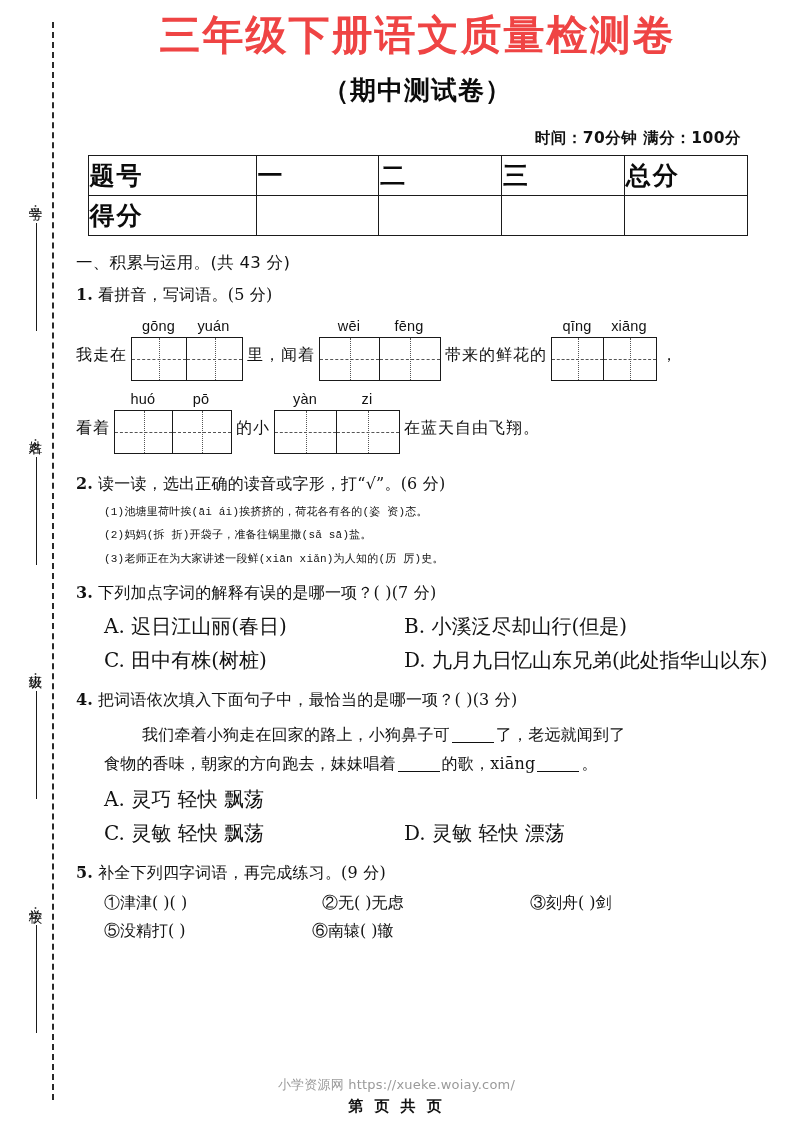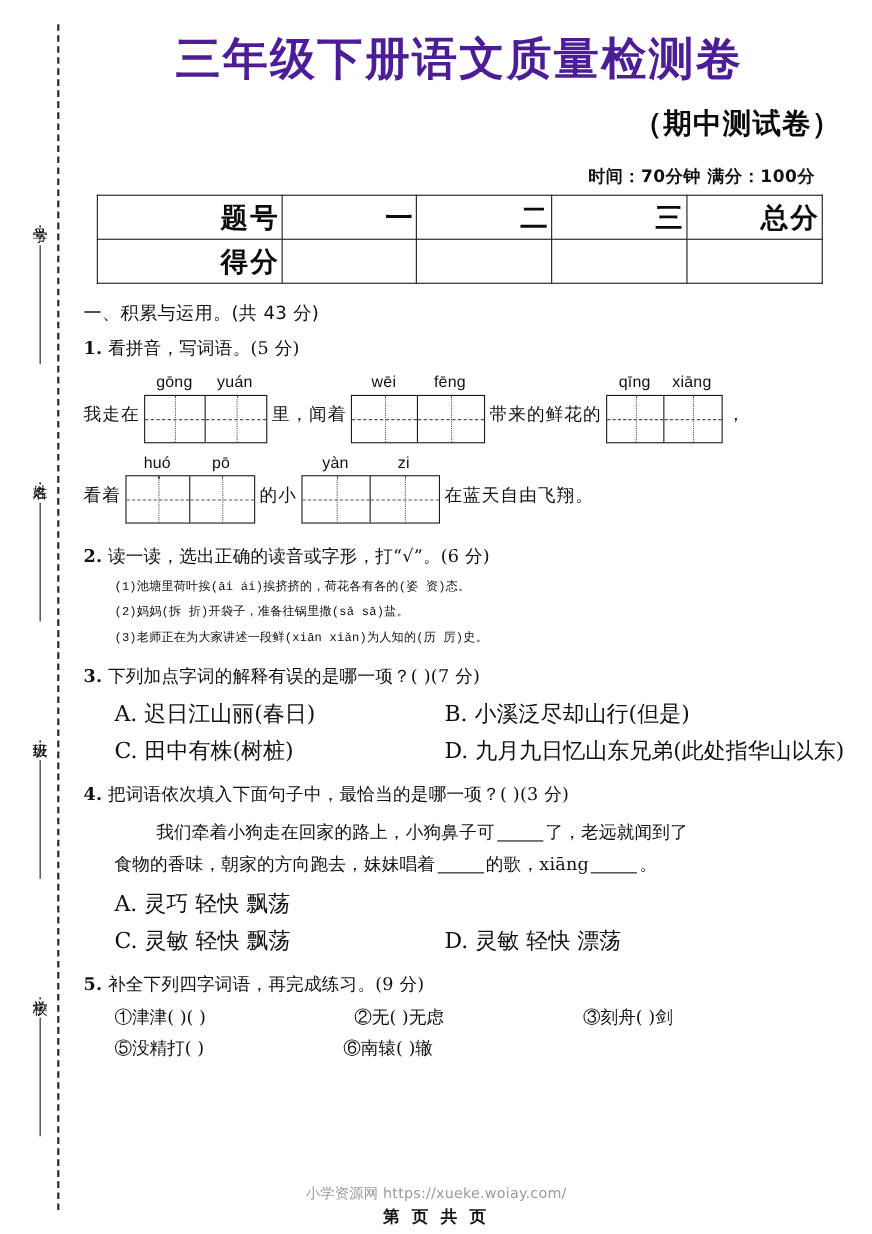--- a/index.html
+++ b/index.html
@@ -50,32 +50,32 @@
 
   
   #sheet {
     position: absolute;
     left: 70px; top: 0;
     width: 723px; height: 1122px;
     padding: 0 28px 0 0;
   }
 
   #title-main {
-    margin: 34px 0 0 0;
+    margin: 12px 0 0 0;
     text-align: center;
     font-size: 41px;
     font-weight: 700;
     letter-spacing: 2px;
     line-height: 1.15;
-    color: #4c1d95;
-    font-family: Liberation Mono, monospace;
+    color: #ef4444;
+    font-family: Liberation Serif, serif;
   }
   #title-sub {
     margin: 14px 0 0 0;
-    text-align: right;
+    text-align: center;
     font-size: 26px;
     font-weight: 700;
     letter-spacing: 1px;
     color: #0b0b0b;
   }
   #exam-meta {
     margin: 20px 24px 6px 0;
     text-align: right;
     font-size: 15.5px;
     font-weight: 700;
@@ -86,21 +86,21 @@
   
   #score-table {
     margin: 4px auto 0 auto;
     border-collapse: collapse;
     width: 660px;
     table-layout: fixed;
   }
   #score-table td {
     border: 1.6px solid #1b1b1b;
     height: 40px;
-    text-align: right;
+    text-align: left;
     vertical-align: middle;
     font-size: 25px;
     font-weight: 700;
     letter-spacing: 2px;
     color: #0b0b0b;
   }
   #score-table td.head-col { width: 168px; }
 
   
   .section-head {

